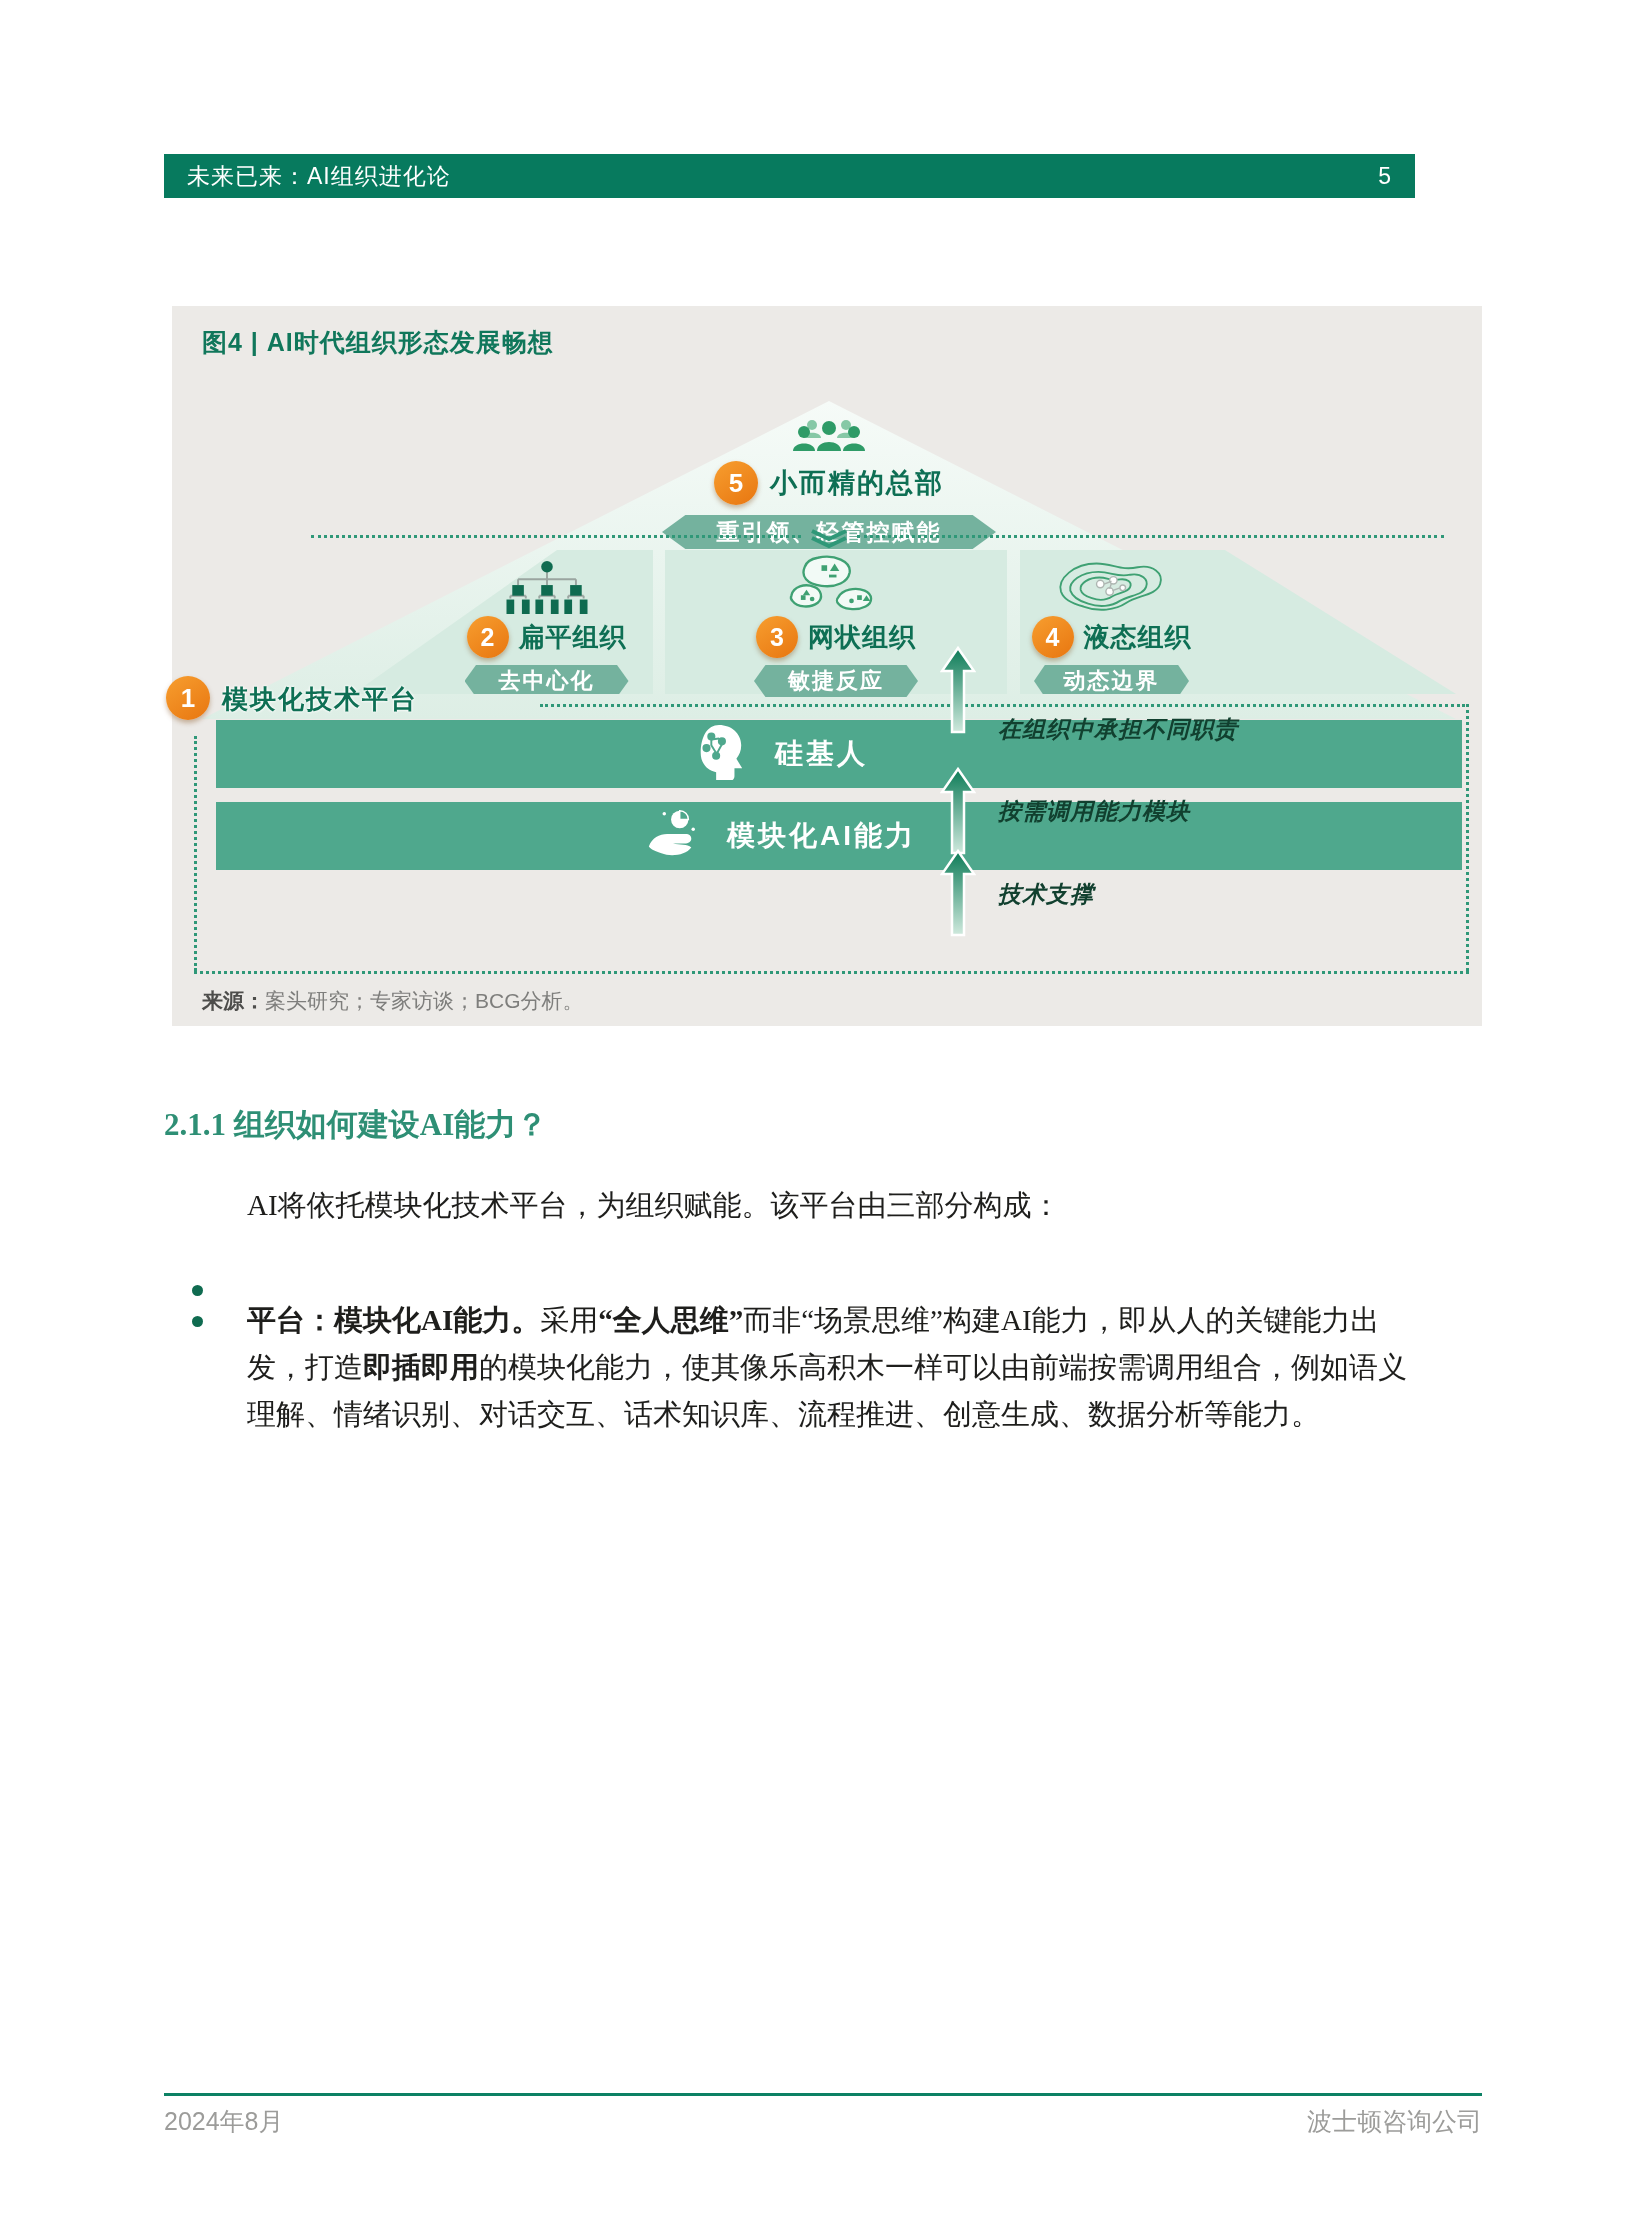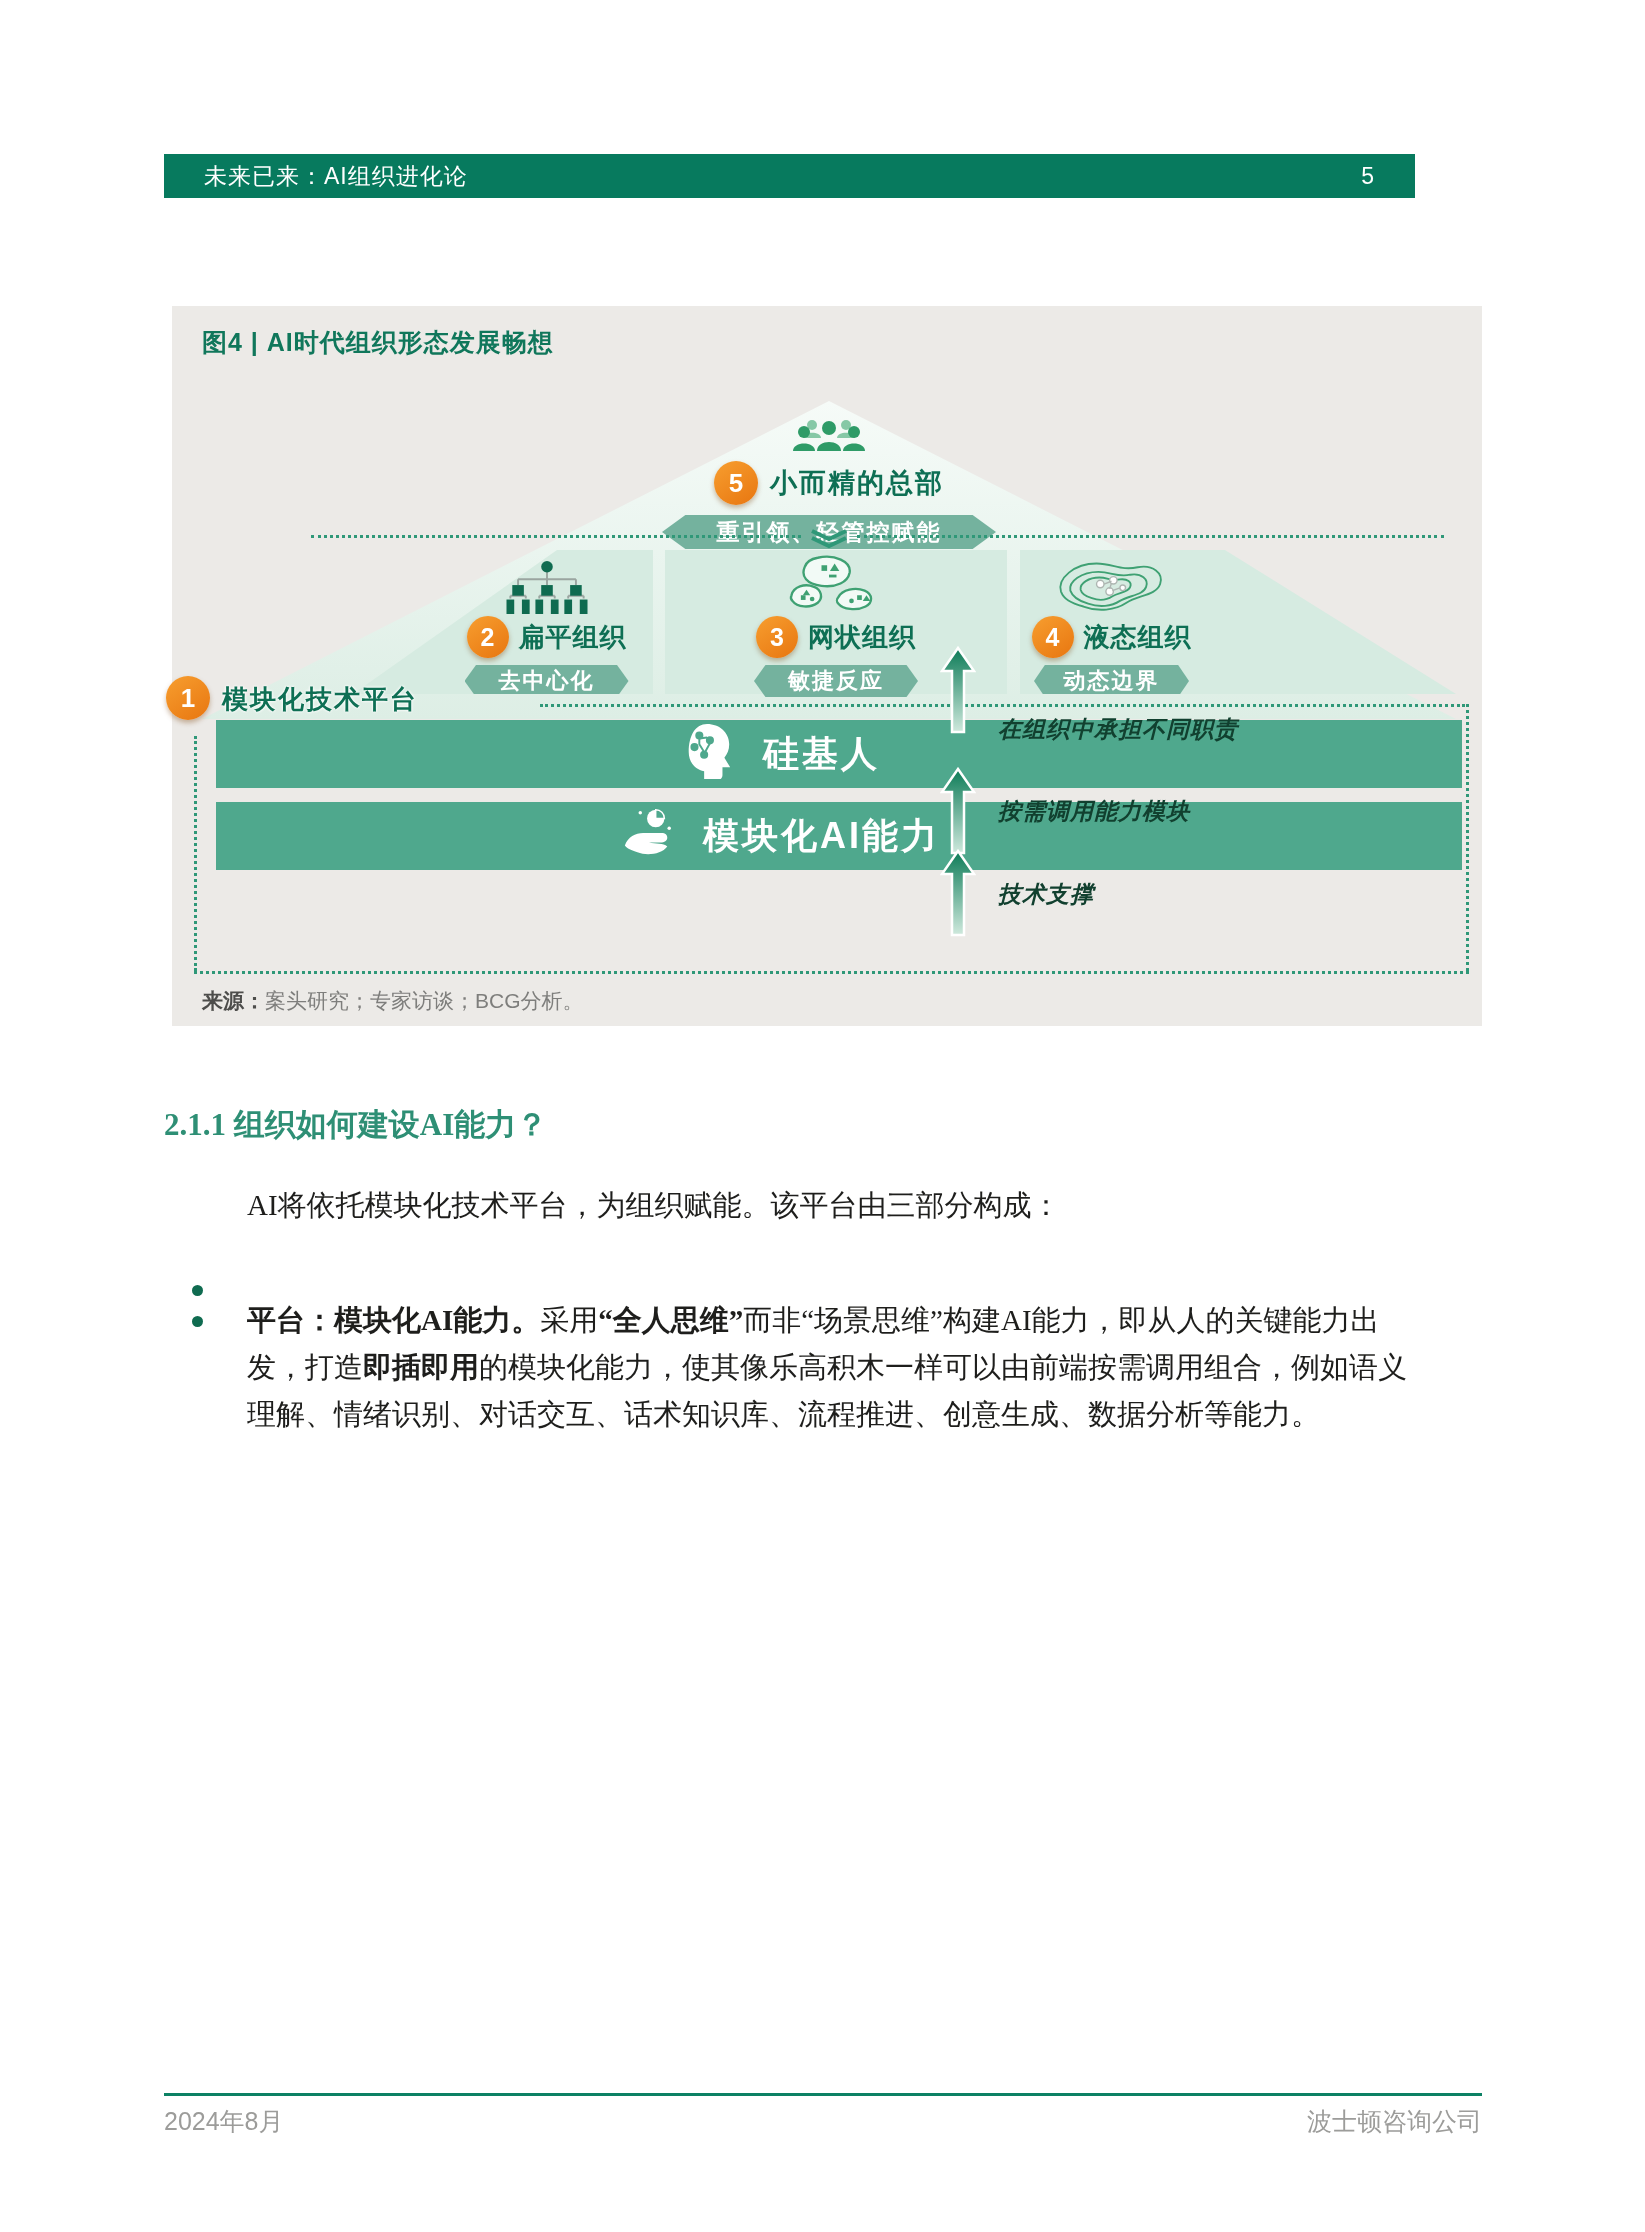--- a/index.html
+++ b/index.html
@@ -5,21 +5,21 @@
   html,body{margin:0;padding:0;}
   body{width:1646px;height:2233px;position:relative;background:#ffffff;
        font-family:"Liberation Sans","DejaVu Sans",sans-serif;}
   .abs{position:absolute;}
   .b{font-weight:700;}
   .green{color:#2E8F75;}
 
   
   .topbar{left:164px;top:154px;width:1251px;height:44px;background:#077A5E;color:#fff;
           display:flex;justify-content:space-between;align-items:center;
-          padding:0 40px;box-sizing:border-box;font-size:23px;letter-spacing:1px;}
+          padding:0 23px;box-sizing:border-box;font-size:23px;letter-spacing:1px;}
 
   
   .figure-box{left:172px;top:306px;width:1310px;height:720px;background:#ECEAE7;}
   .fig-title{left:30px;top:20px;font-size:25px;font-weight:700;color:#10775B;letter-spacing:1px;}
 
   .tri{left:30px;top:95px;width:1254px;height:318px;
        clip-path:polygon(50% 0,0 100%,100% 100%);
        background:linear-gradient(180deg,#F6FBF8 0%,#DDEEE5 100%);}
 
   .top-tier{left:458px;top:111px;width:398px;text-align:center;}
@@ -57,21 +57,21 @@
   .plat-text{left:50px;top:376px;font-size:26px;font-weight:700;color:#0E6F54;letter-spacing:2px;
              text-shadow:0 0 3px #fff,0 0 3px #fff;}
   .seg{border:0 dotted #2F9878;}
   .seg-top{left:368px;top:398px;width:925px;border-top-width:3px;}
   .seg-right{left:1294px;top:398px;height:267px;border-right-width:3px;}
   .seg-bottom{left:22px;top:665px;width:1275px;border-top-width:3px;}
   .seg-left{left:22px;top:430px;height:235px;border-left-width:3px;}
 
   .bar{left:44px;width:1246px;height:68px;background:#4FA88D;color:#fff;
        display:flex;align-items:center;justify-content:center;gap:28px;
-       padding-right:117px;box-sizing:border-box;font-size:36px;font-weight:700;letter-spacing:3px;}
+       padding-right:117px;box-sizing:border-box;font-size:28px;font-weight:700;letter-spacing:3px;}
   .bar1{top:414px;} .bar2{top:496px;} .bar3{top:577px;}
   .ar1{left:768px;top:340px;} .ar2{left:768px;top:461px;} .ar3{left:768px;top:543px;}
   .ann{left:826px;font-family:"Liberation Serif","DejaVu Serif",serif;font-style:italic;font-weight:700;
        font-size:23px;color:#11402F;letter-spacing:1px;}
   .ann1{top:408px;} .ann2{top:490px;} .ann3{top:573px;}
 
   .source{left:30px;top:681px;font-size:21px;color:#7E7E7C;}
   .source .b{color:#4D4D4B;}
 
   

